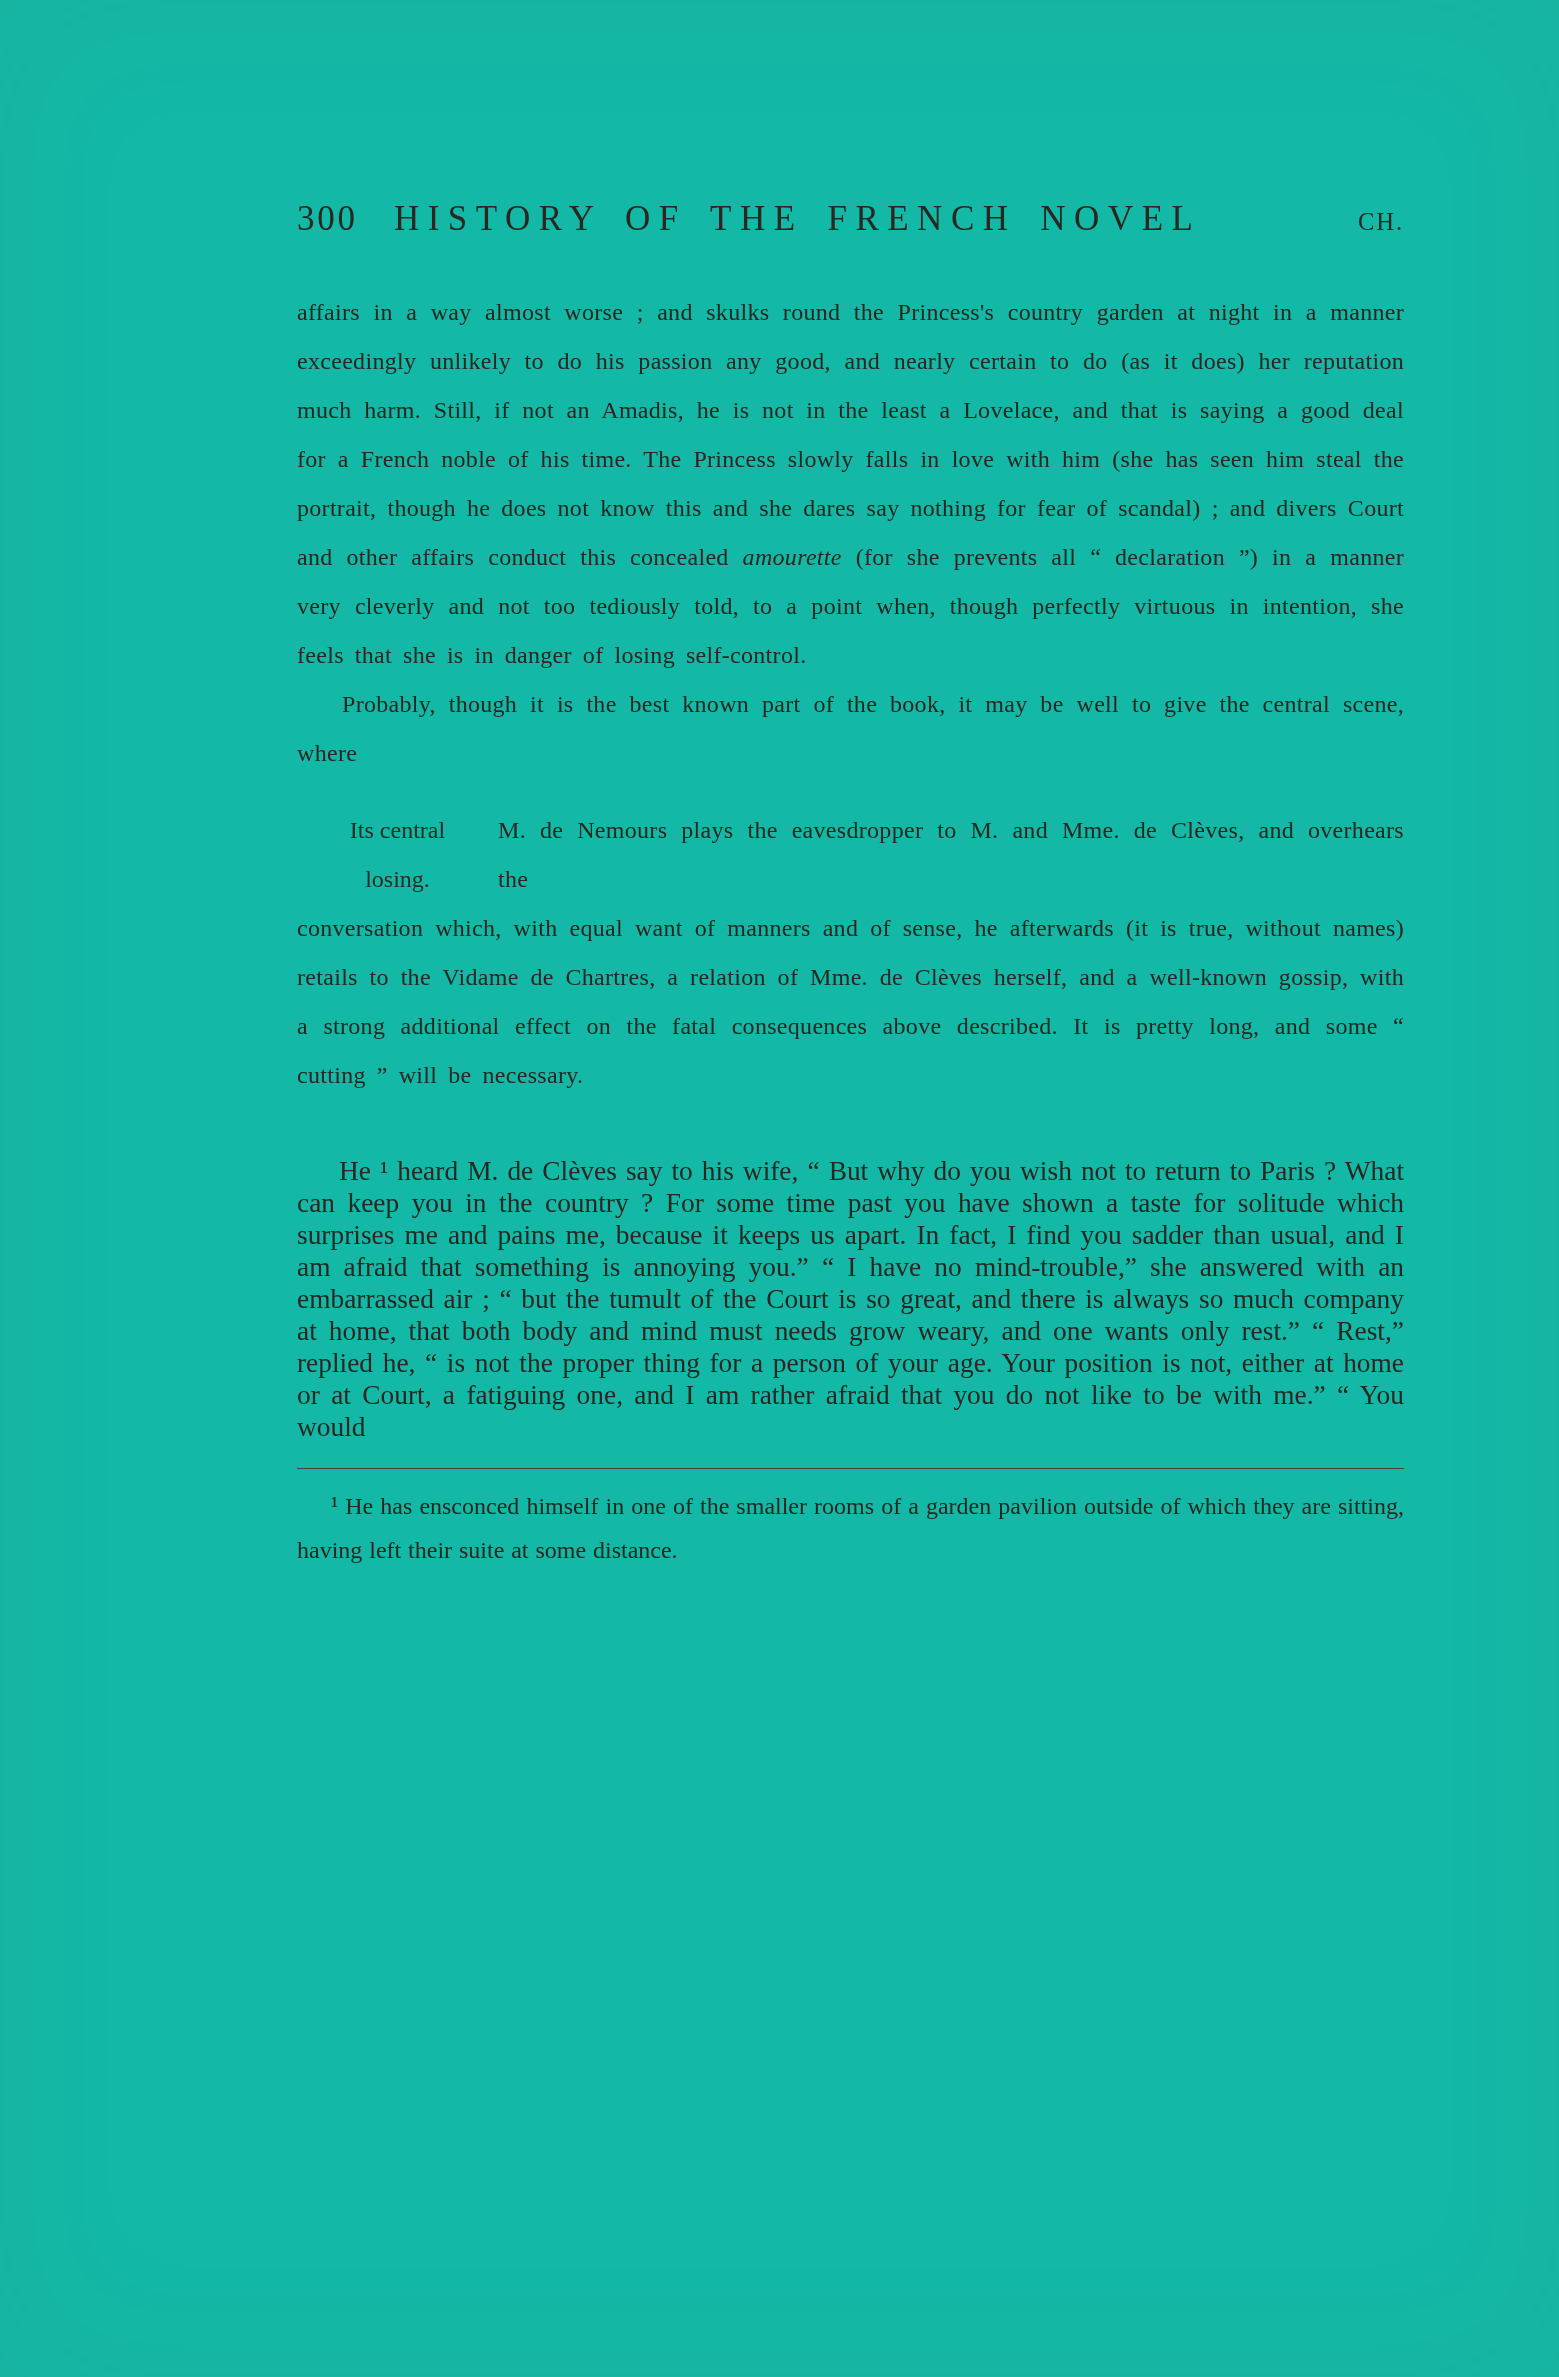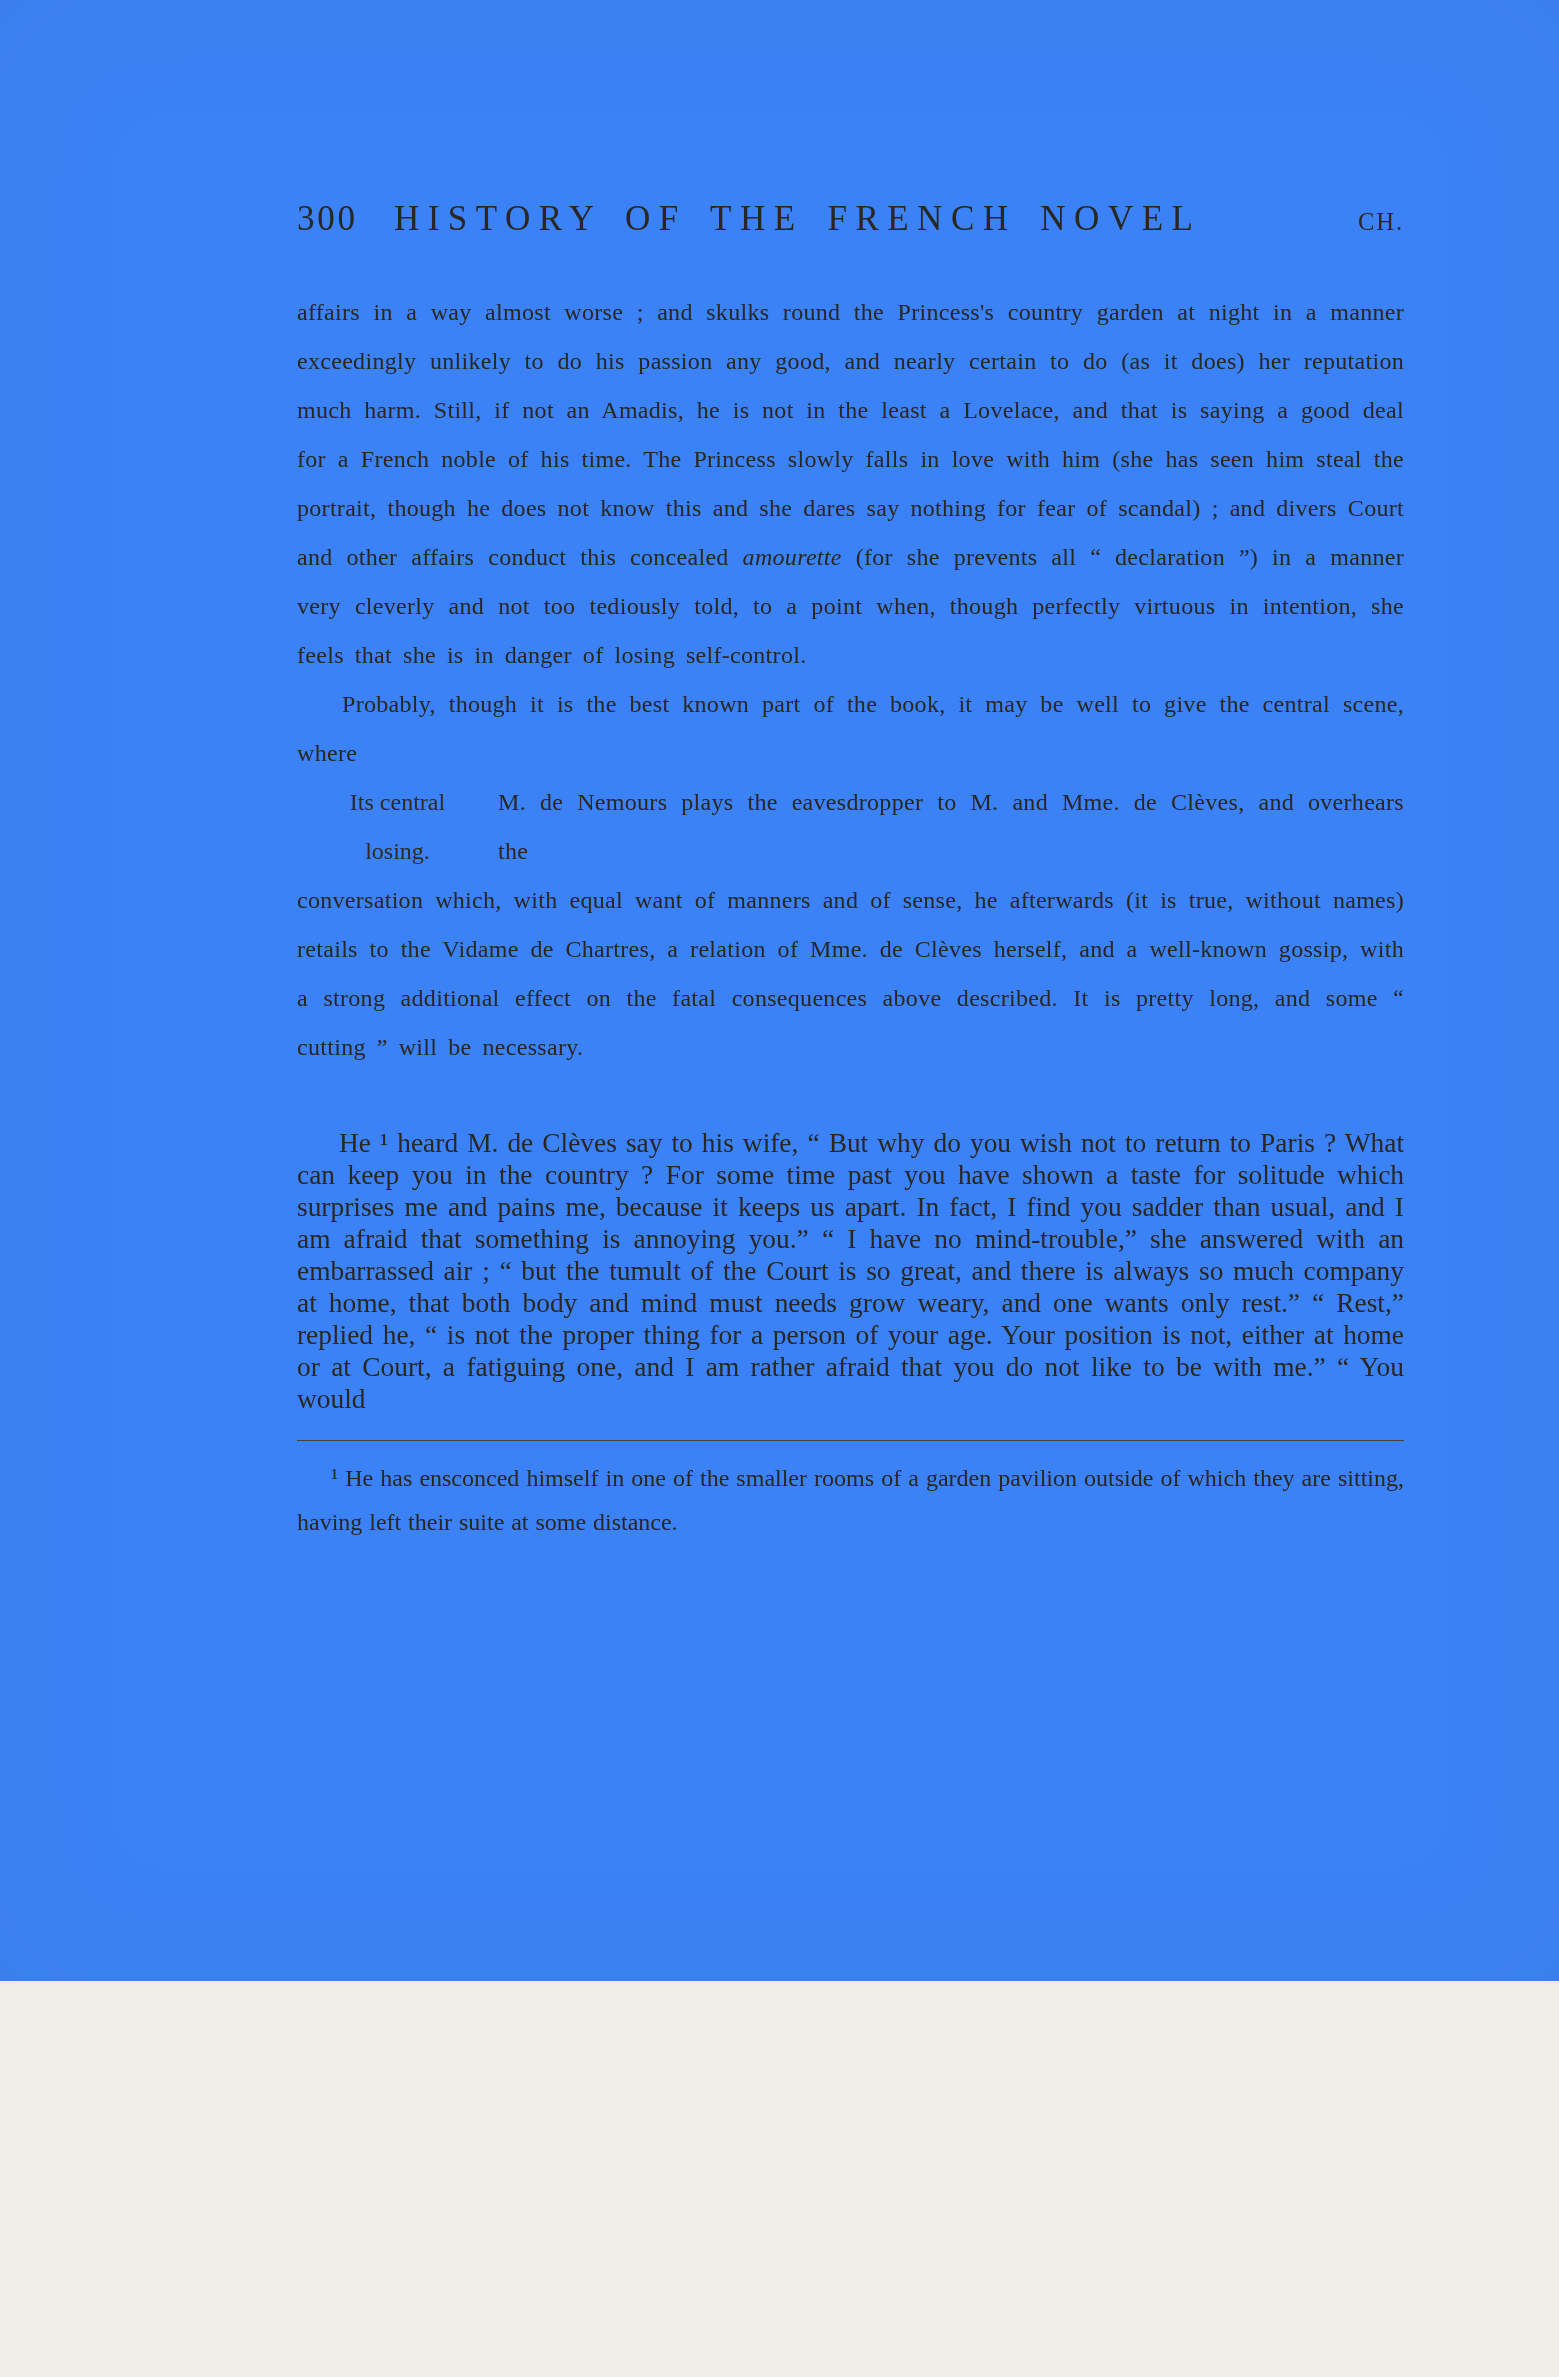--- a/index.html
+++ b/index.html
@@ -5,22 +5,22 @@
   * { box-sizing: border-box; }
   html, body { margin: 0; padding: 0; }
   body {
     width: 1560px; height: 2377px;
     background: #efede7;
     font-family: "Liberation Serif", "DejaVu Serif", serif;
     color: #2a2620;
   }
   .page {
     position: relative;
-    width: 1560px; height: 1981px;
-    background: #3b82f6;
+    width: 1560px; height: 2377px;
+    background: #14b8a6;
     overflow: hidden;
     box-shadow: inset 0 0 151px rgba(90,80,60,0.06);
   }
   .text-col {
     position: absolute;
     left: 297px; top: 199px;
     width: 1107px;
   }
   .running-head {
     display: flex;
@@ -47,21 +47,21 @@
     margin: 0;
     font-size: 24px;
     line-height: 49px;
     text-align: justify;
     word-spacing: 4.7px;
     letter-spacing: 0.3px;
   }
   .indent { text-indent: 45px; }
   .cont { text-align-last: justify; }
   .ital { font-style: italic; }
-  .sidenote-row { display: flex; }
+  .sidenote-row { display: flex; margin-top: 28px; }
   .sidenote {
     flex: 0 0 201px;
     width: 201px;
     font-size: 24px;
     line-height: 49px;
     text-align: center;
     color: #2e2a24;
   }
   .flexfill { flex: 1 1 auto; min-width: 0; }
   .quote-text {

